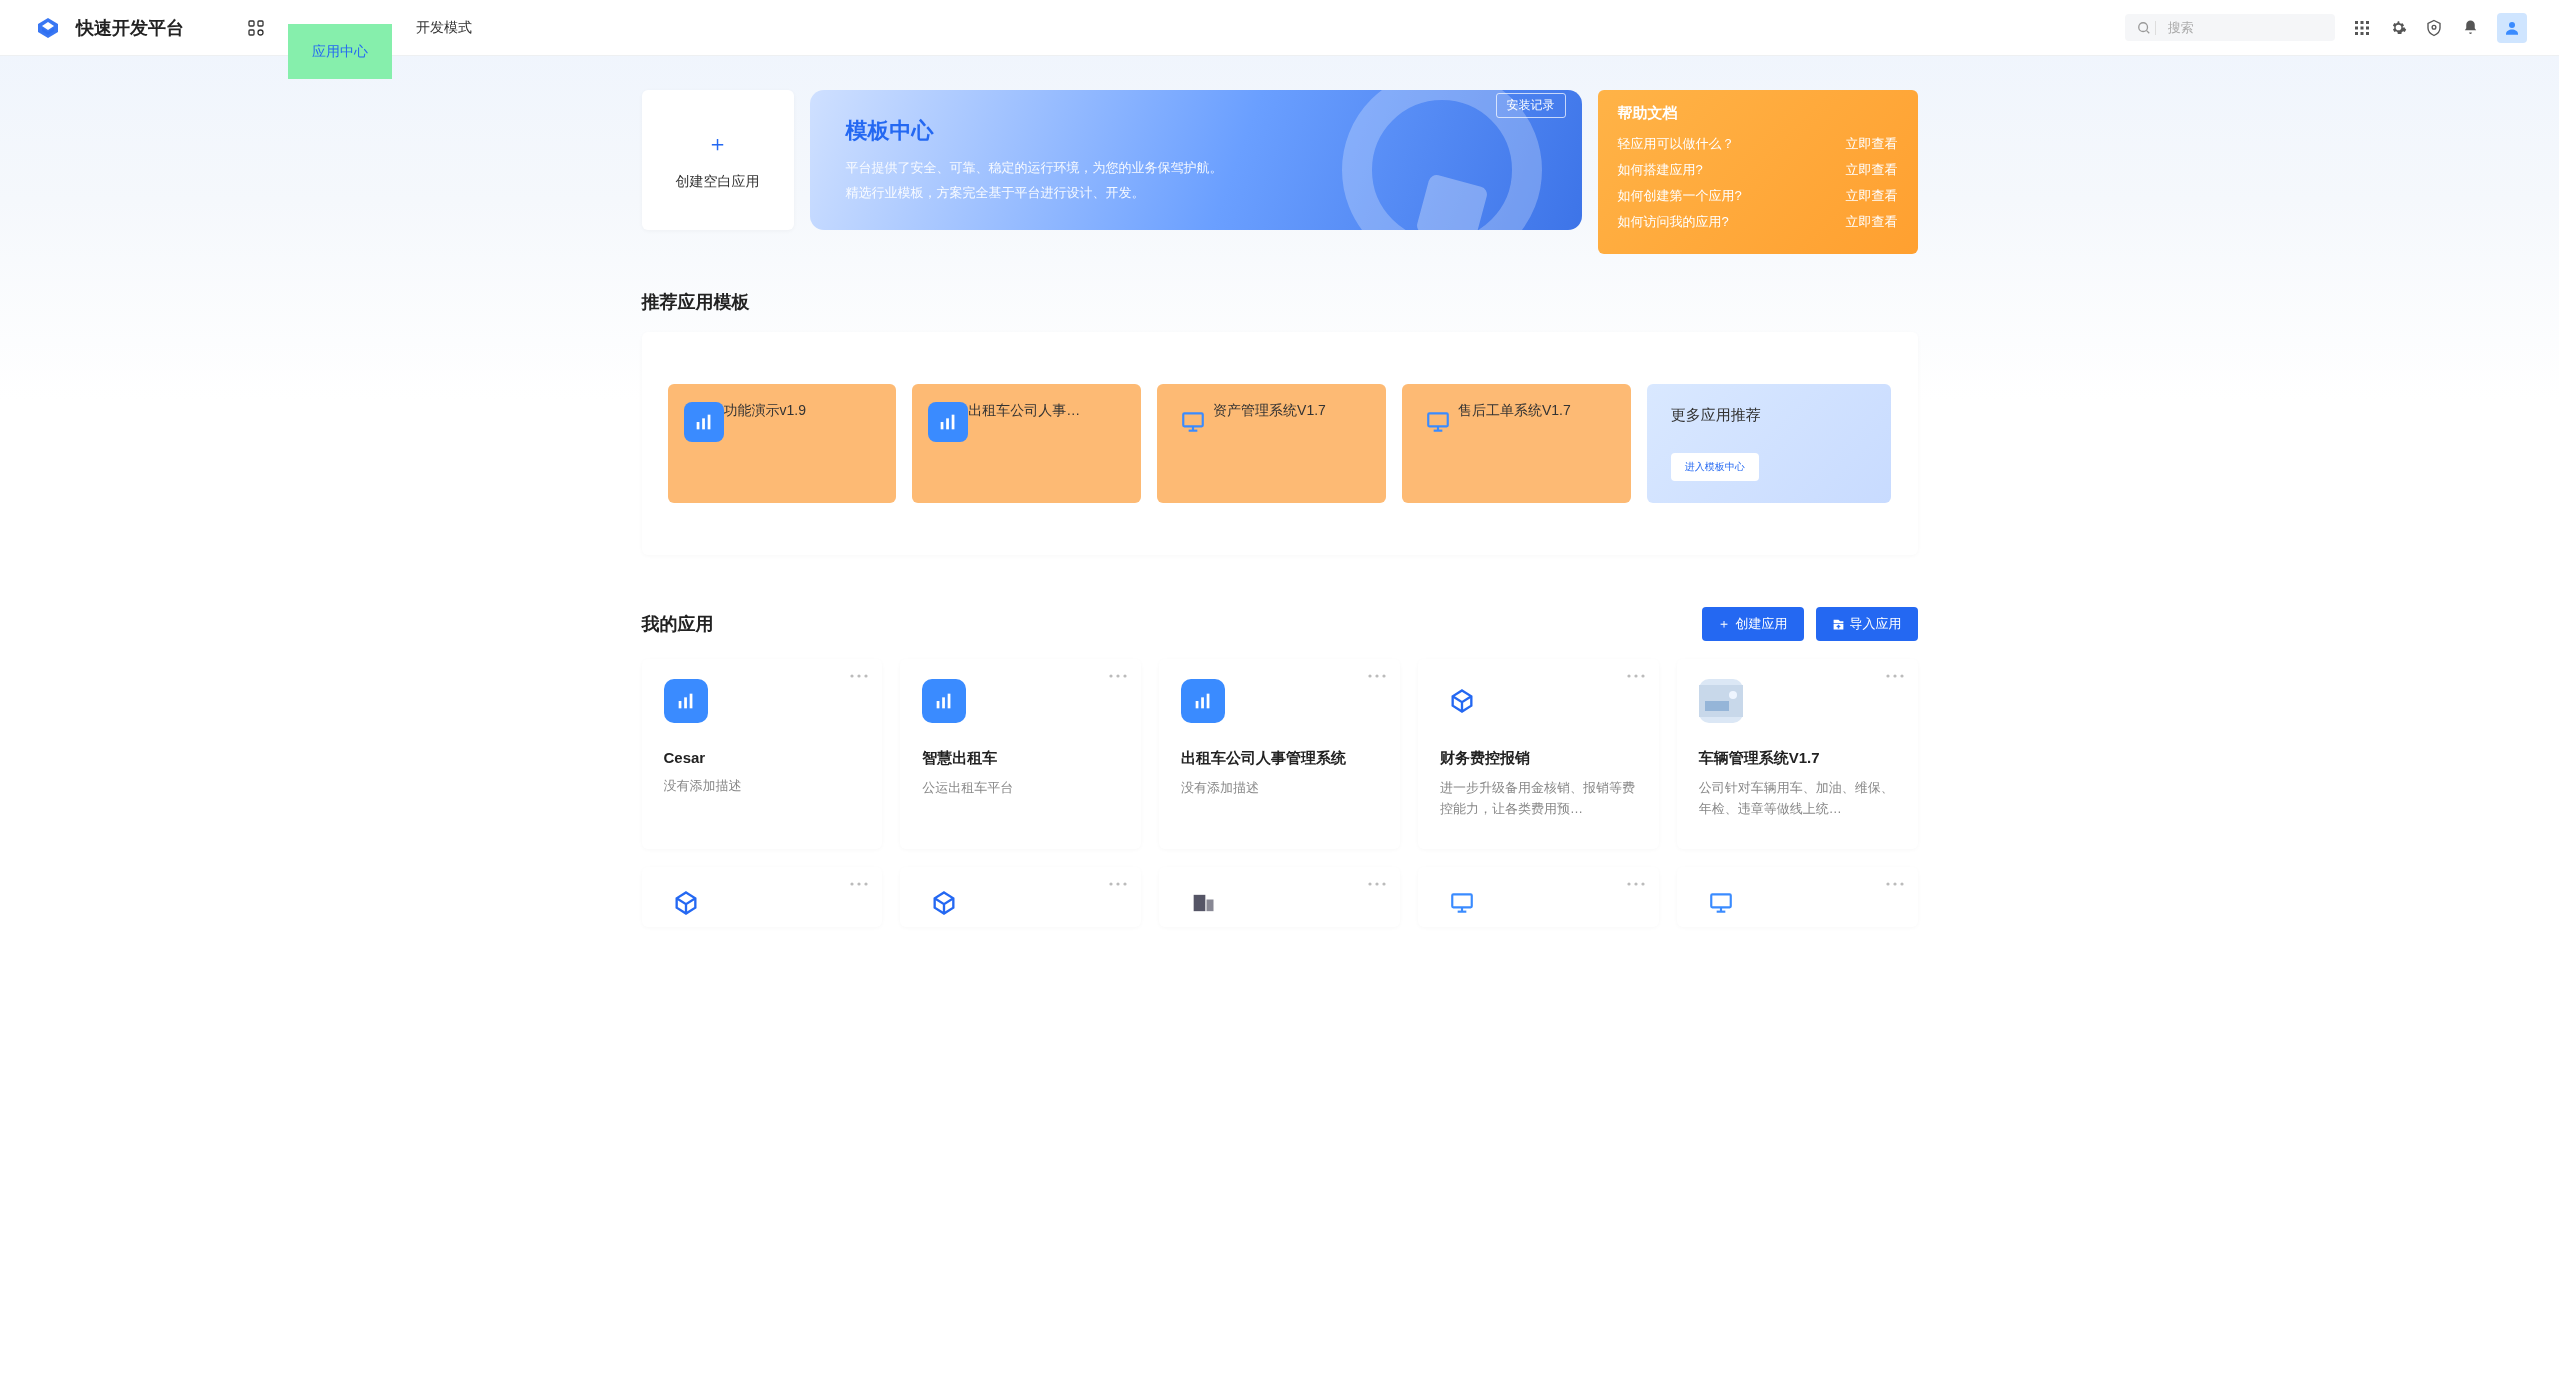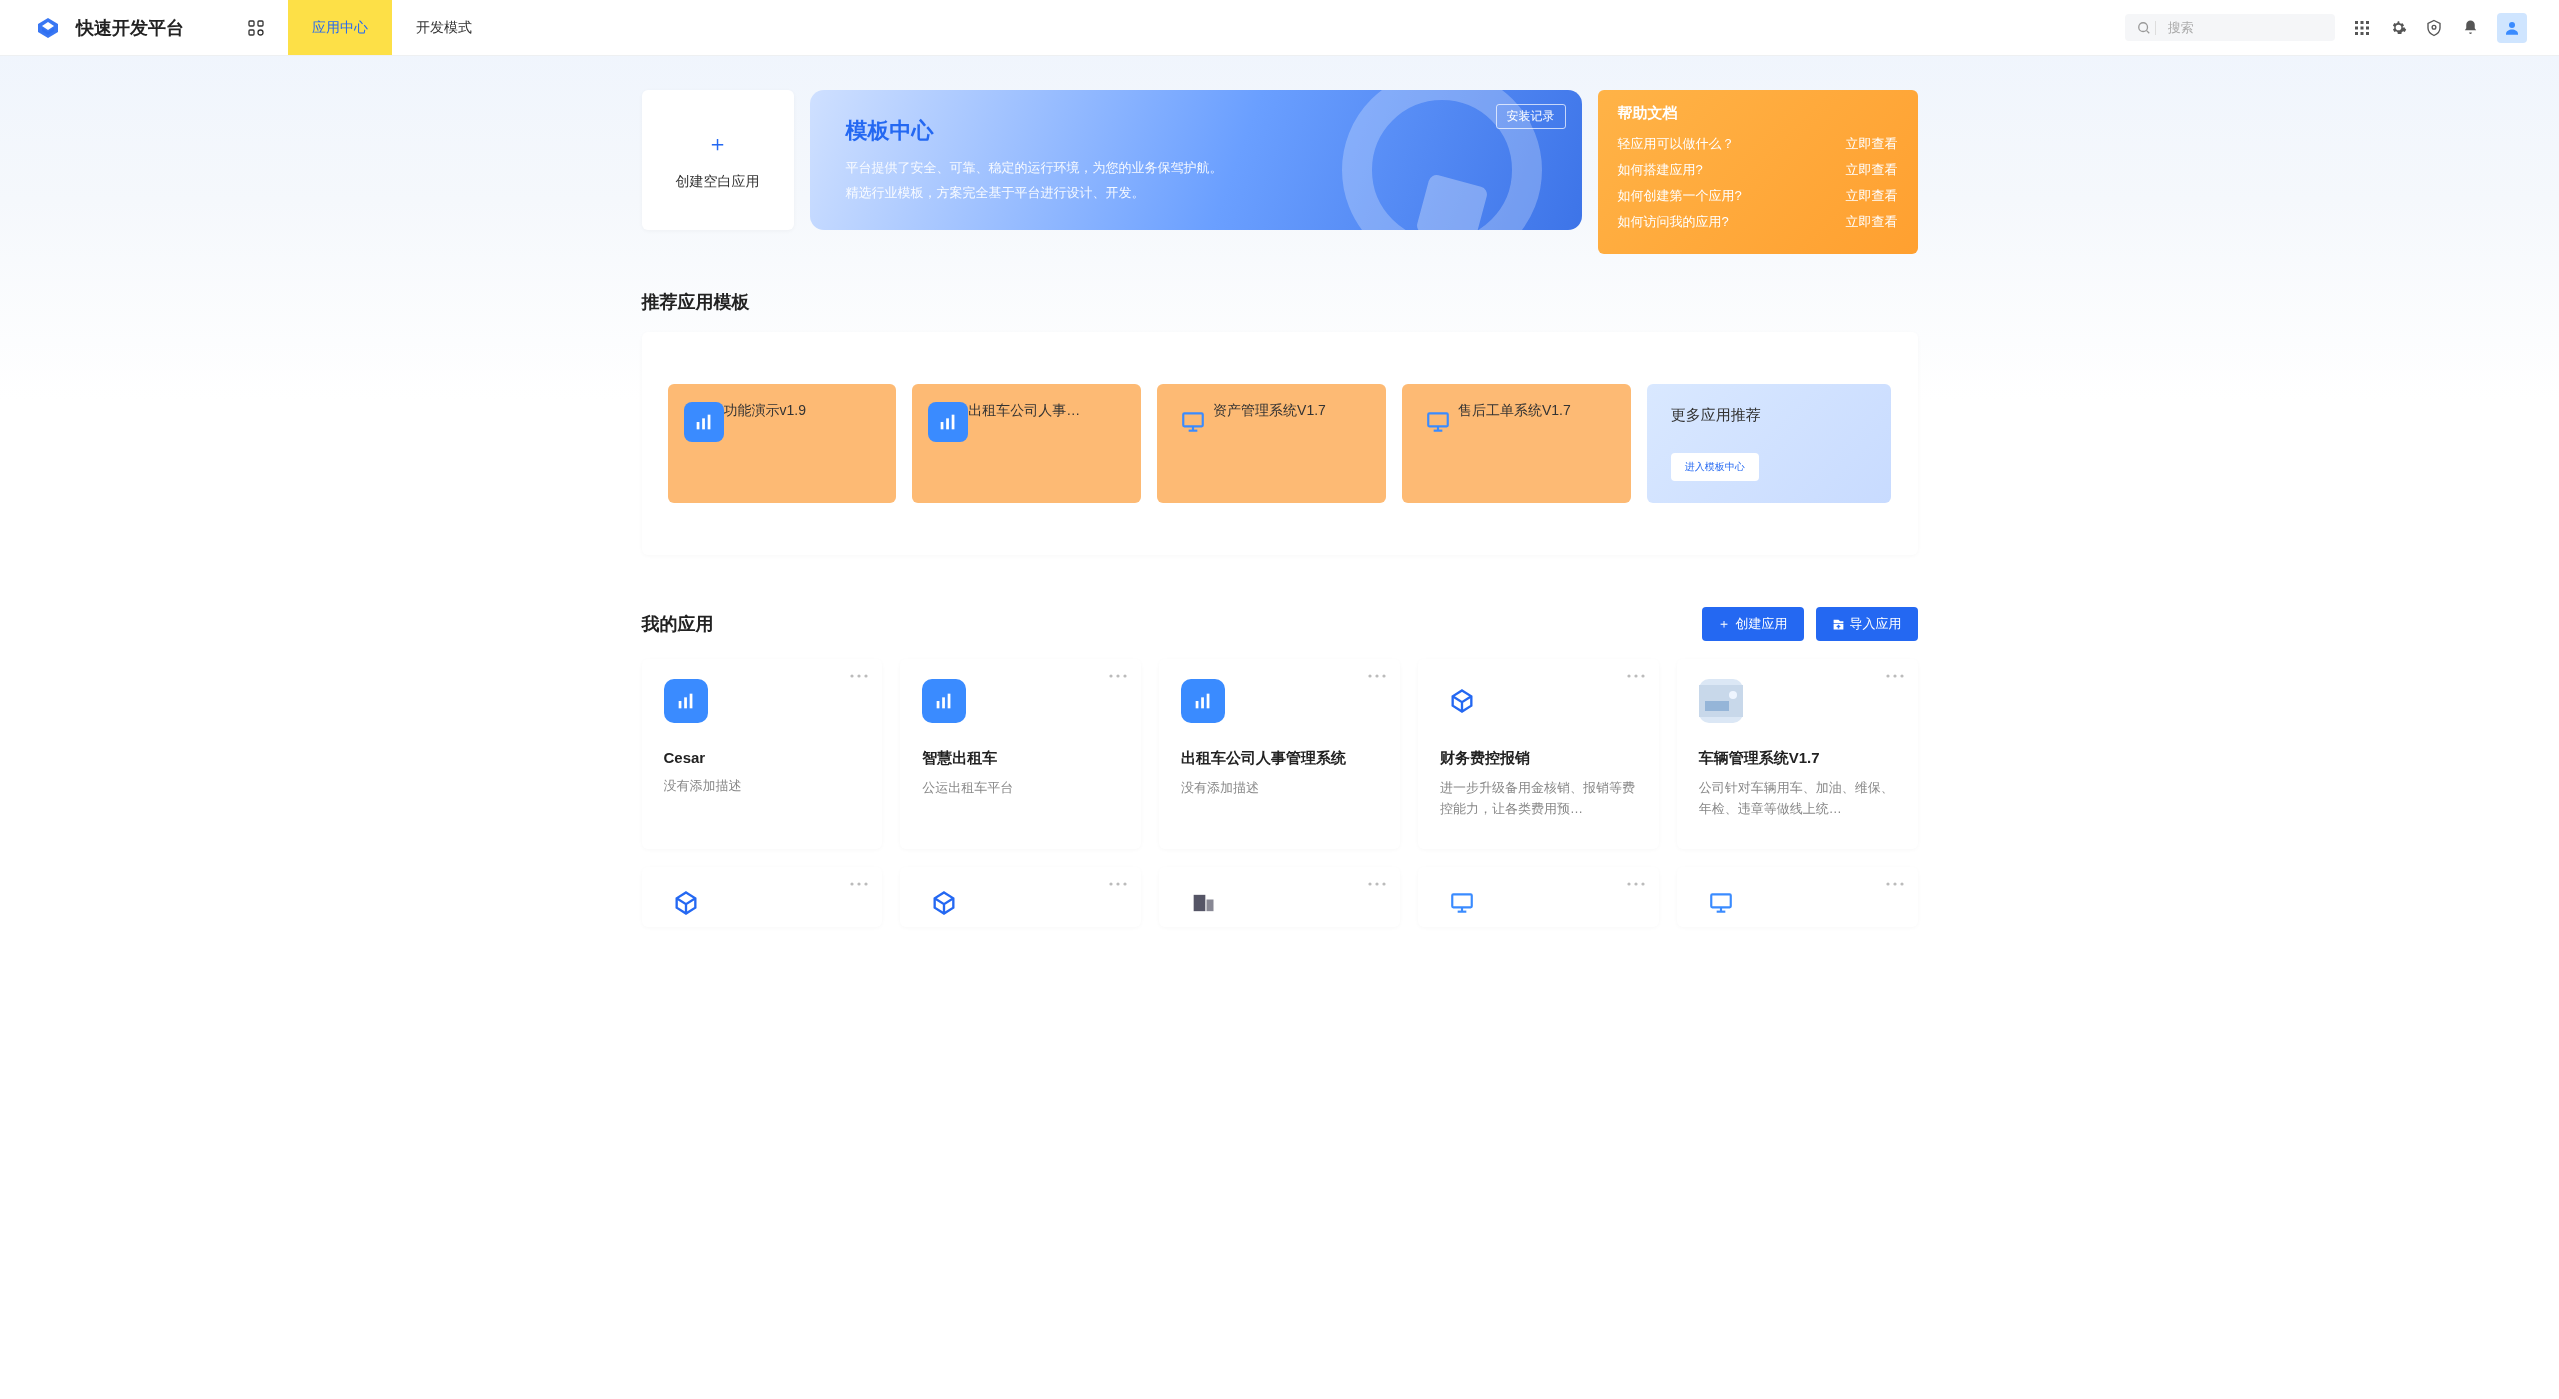--- a/index.html
+++ b/index.html
@@ -5,41 +5,41 @@
 * { margin: 0; padding: 0; box-sizing: border-box; }
 body { font-family: -apple-system, BlinkMacSystemFont, "Segoe UI", "PingFang SC", "Microsoft YaHei", sans-serif; background: linear-gradient(180deg, #eef4fd 0%, #f5f8fc 200px, #ffffff 400px); min-height: 100vh; }
 
 
 .header { display: flex; align-items: center; height: 56px; background: #fff; border-bottom: 1px solid #eef0f2; padding: 0 32px 0 36px; position: relative; }
 .logo { display: flex; align-items: center; gap: 16px; }
 .logo-icon { width: 24px; height: 24px; }
 .logo-text { font-size: 18px; font-weight: 600; color: #222; }
 .nav-tabs { display: flex; margin-left: 40px; height: 100%; }
 .nav-tab { display: flex; align-items: center; gap: 6px; padding: 0 24px; cursor: pointer; color: #333; font-size: 14px; height: 100%; }
-.nav-tab.active { color: #2468f2; background: #fde047; }
+.nav-tab.active { color: #2468f2; background: #86efac; margin-top: 24px; }
 .header-right { margin-left: auto; display: flex; align-items: center; gap: 18px; }
 .search-box { display: flex; align-items: center; background: #f5f6f8; border-radius: 4px; padding: 6px 12px; width: 210px; }
 .search-box input { border: none; background: transparent; outline: none; font-size: 13px; margin-left: 8px; width: 100%; color: #333; }
 .search-box input::placeholder { color: #aaa; }
 .vdiv { width: 1px; height: 14px; background: #ddd; margin: 0 4px; }
 .hicon { width: 18px; height: 18px; color: #666; cursor: pointer; display: flex; align-items: center; justify-content: center; }
 .avatar { width: 30px; height: 30px; border-radius: 4px; background: #cfe5ff; display: flex; align-items: center; justify-content: center; color: #3a8bff; }
 
 
 .container { max-width: 1276px; margin: 0 auto; padding: 34px 0 60px; }
 .top-row { display: flex; gap: 16px; }
 
 .create-card { width: 152px; height: 140px; background: #fff; border-radius: 6px; display: flex; flex-direction: column; align-items: center; justify-content: center; gap: 14px; cursor: pointer; box-shadow: 0 1px 4px rgba(0,0,0,0.04); }
 .create-plus { font-size: 22px; color: #2468f2; font-weight: 300; }
 .create-label { font-size: 14px; color: #333; }
 
 .template-banner { flex: 1; height: 140px; border-radius: 14px; background: linear-gradient(110deg, #cfe0ff 0%, #6a9fff 55%, #3d74e8 100%); position: relative; padding: 26px 36px; overflow: hidden; }
 .tb-title { font-size: 22px; font-weight: 600; color: #2468f2; margin-bottom: 10px; }
 .tb-desc { font-size: 13px; color: rgba(255,255,255,0.92); line-height: 1.9; }
-.tb-badge { position: absolute; top: 14px; right: 16px; border: 1px solid rgba(255,255,255,0.7); color: #fff; font-size: 12px; padding: 3px 10px; border-radius: 3px; cursor: pointer; }
+.tb-badge { position: absolute; top: 3px; right: 16px; border: 1px solid rgba(255,255,255,0.7); color: #fff; font-size: 12px; padding: 3px 10px; border-radius: 3px; cursor: pointer; }
 .tb-deco { position: absolute; right: 40px; top: -20px; width: 200px; height: 200px; border: 30px solid rgba(255,255,255,0.25); border-radius: 50%; }
 .tb-deco2 { position: absolute; right: 100px; bottom: -10px; width: 60px; height: 60px; background: rgba(255,255,255,0.3); border-radius: 8px; transform: rotate(15deg); }
 
 .help-panel { width: 320px; height: 164px; border-radius: 6px; background: linear-gradient(135deg, #ffb347 0%, #ffa030 100%); color: #fff; padding: 14px 20px; }
 .help-title { font-size: 15px; font-weight: 600; margin-bottom: 8px; }
 .help-item { display: flex; justify-content: space-between; font-size: 13px; padding: 4px 0; }
 .help-link { cursor: pointer; }
 
 .section-title { font-size: 18px; font-weight: 600; color: #222; margin: 36px 0 18px; }
 

